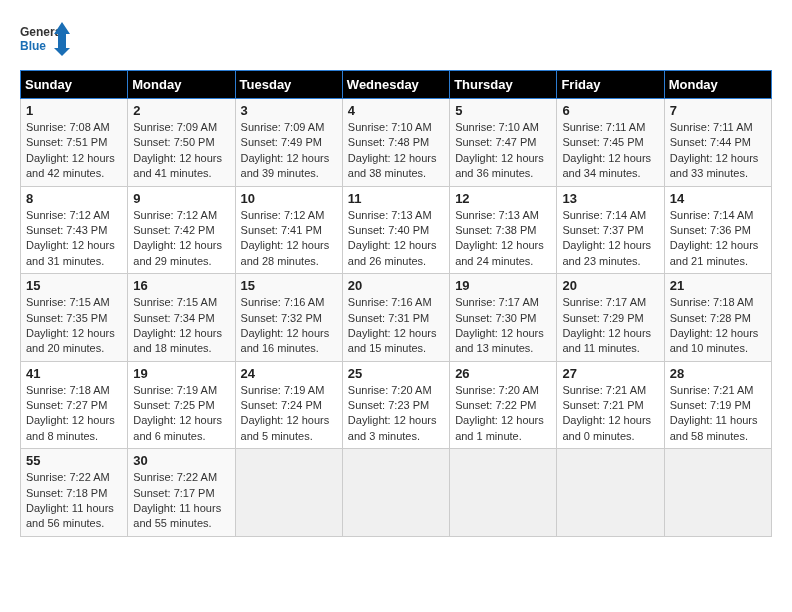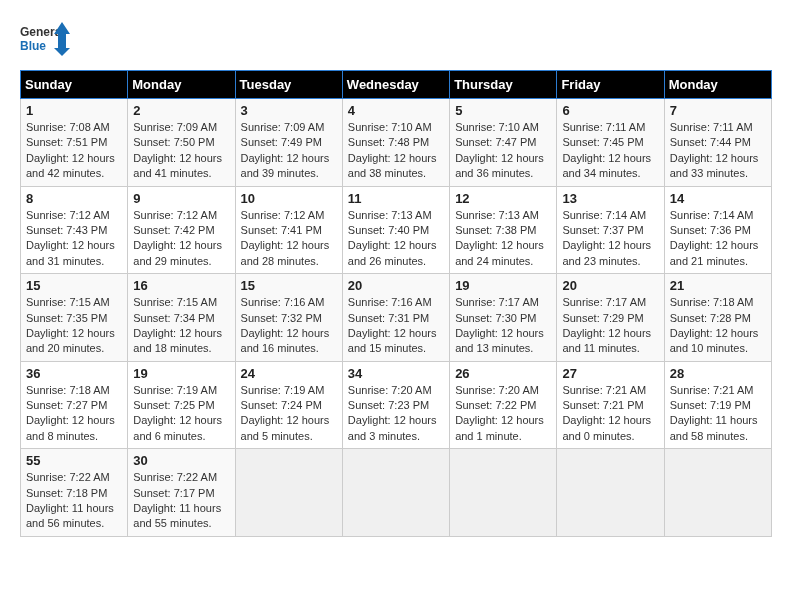--- a/index.html
+++ b/index.html
@@ -194,33 +194,33 @@
           <span class="day-number">20</span>
           <span class="day-info">Sunrise: 7:17 AM<br>Sunset: 7:29 PM<br>Daylight: 12 hours and 11 minutes.</span>
         </td>
         <td>
           <span class="day-number">21</span>
           <span class="day-info">Sunrise: 7:18 AM<br>Sunset: 7:28 PM<br>Daylight: 12 hours and 10 minutes.</span>
         </td>
       </tr>
       <tr>
         <td>
-          <span class="day-number">36</span>
+          <span class="day-number">41</span>
           <span class="day-info">Sunrise: 7:18 AM<br>Sunset: 7:27 PM<br>Daylight: 12 hours and 8 minutes.</span>
         </td>
         <td>
           <span class="day-number">19</span>
           <span class="day-info">Sunrise: 7:19 AM<br>Sunset: 7:25 PM<br>Daylight: 12 hours and 6 minutes.</span>
         </td>
         <td>
           <span class="day-number">24</span>
           <span class="day-info">Sunrise: 7:19 AM<br>Sunset: 7:24 PM<br>Daylight: 12 hours and 5 minutes.</span>
         </td>
         <td>
-          <span class="day-number">34</span>
+          <span class="day-number">25</span>
           <span class="day-info">Sunrise: 7:20 AM<br>Sunset: 7:23 PM<br>Daylight: 12 hours and 3 minutes.</span>
         </td>
         <td>
           <span class="day-number">26</span>
           <span class="day-info">Sunrise: 7:20 AM<br>Sunset: 7:22 PM<br>Daylight: 12 hours and 1 minute.</span>
         </td>
         <td>
           <span class="day-number">27</span>
           <span class="day-info">Sunrise: 7:21 AM<br>Sunset: 7:21 PM<br>Daylight: 12 hours and 0 minutes.</span>
         </td>

